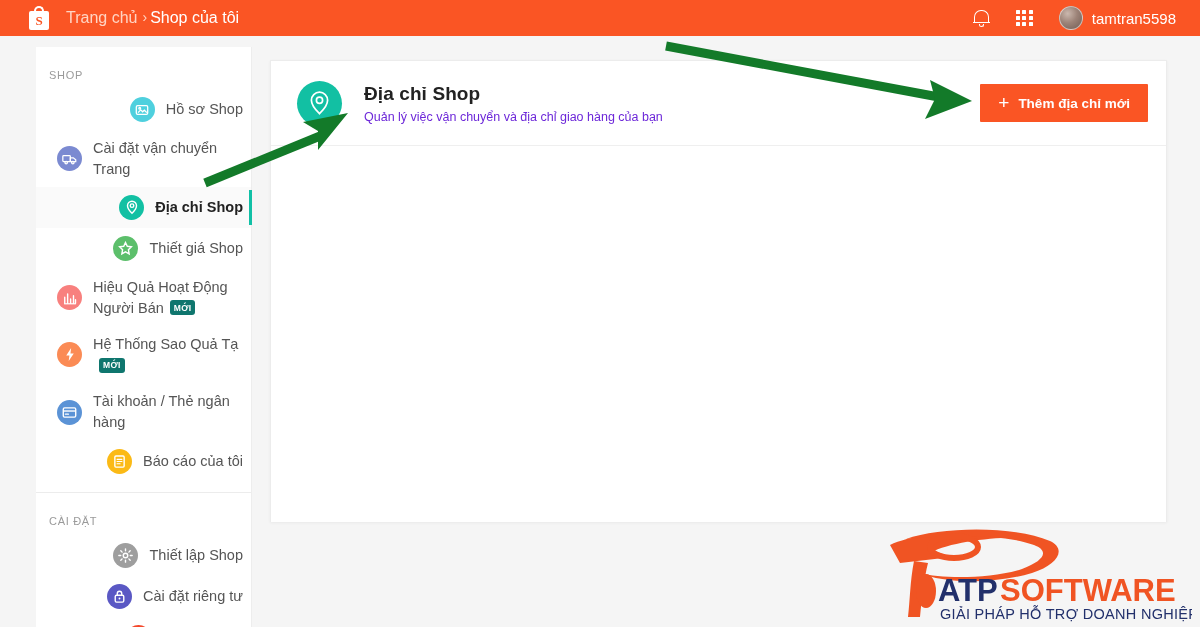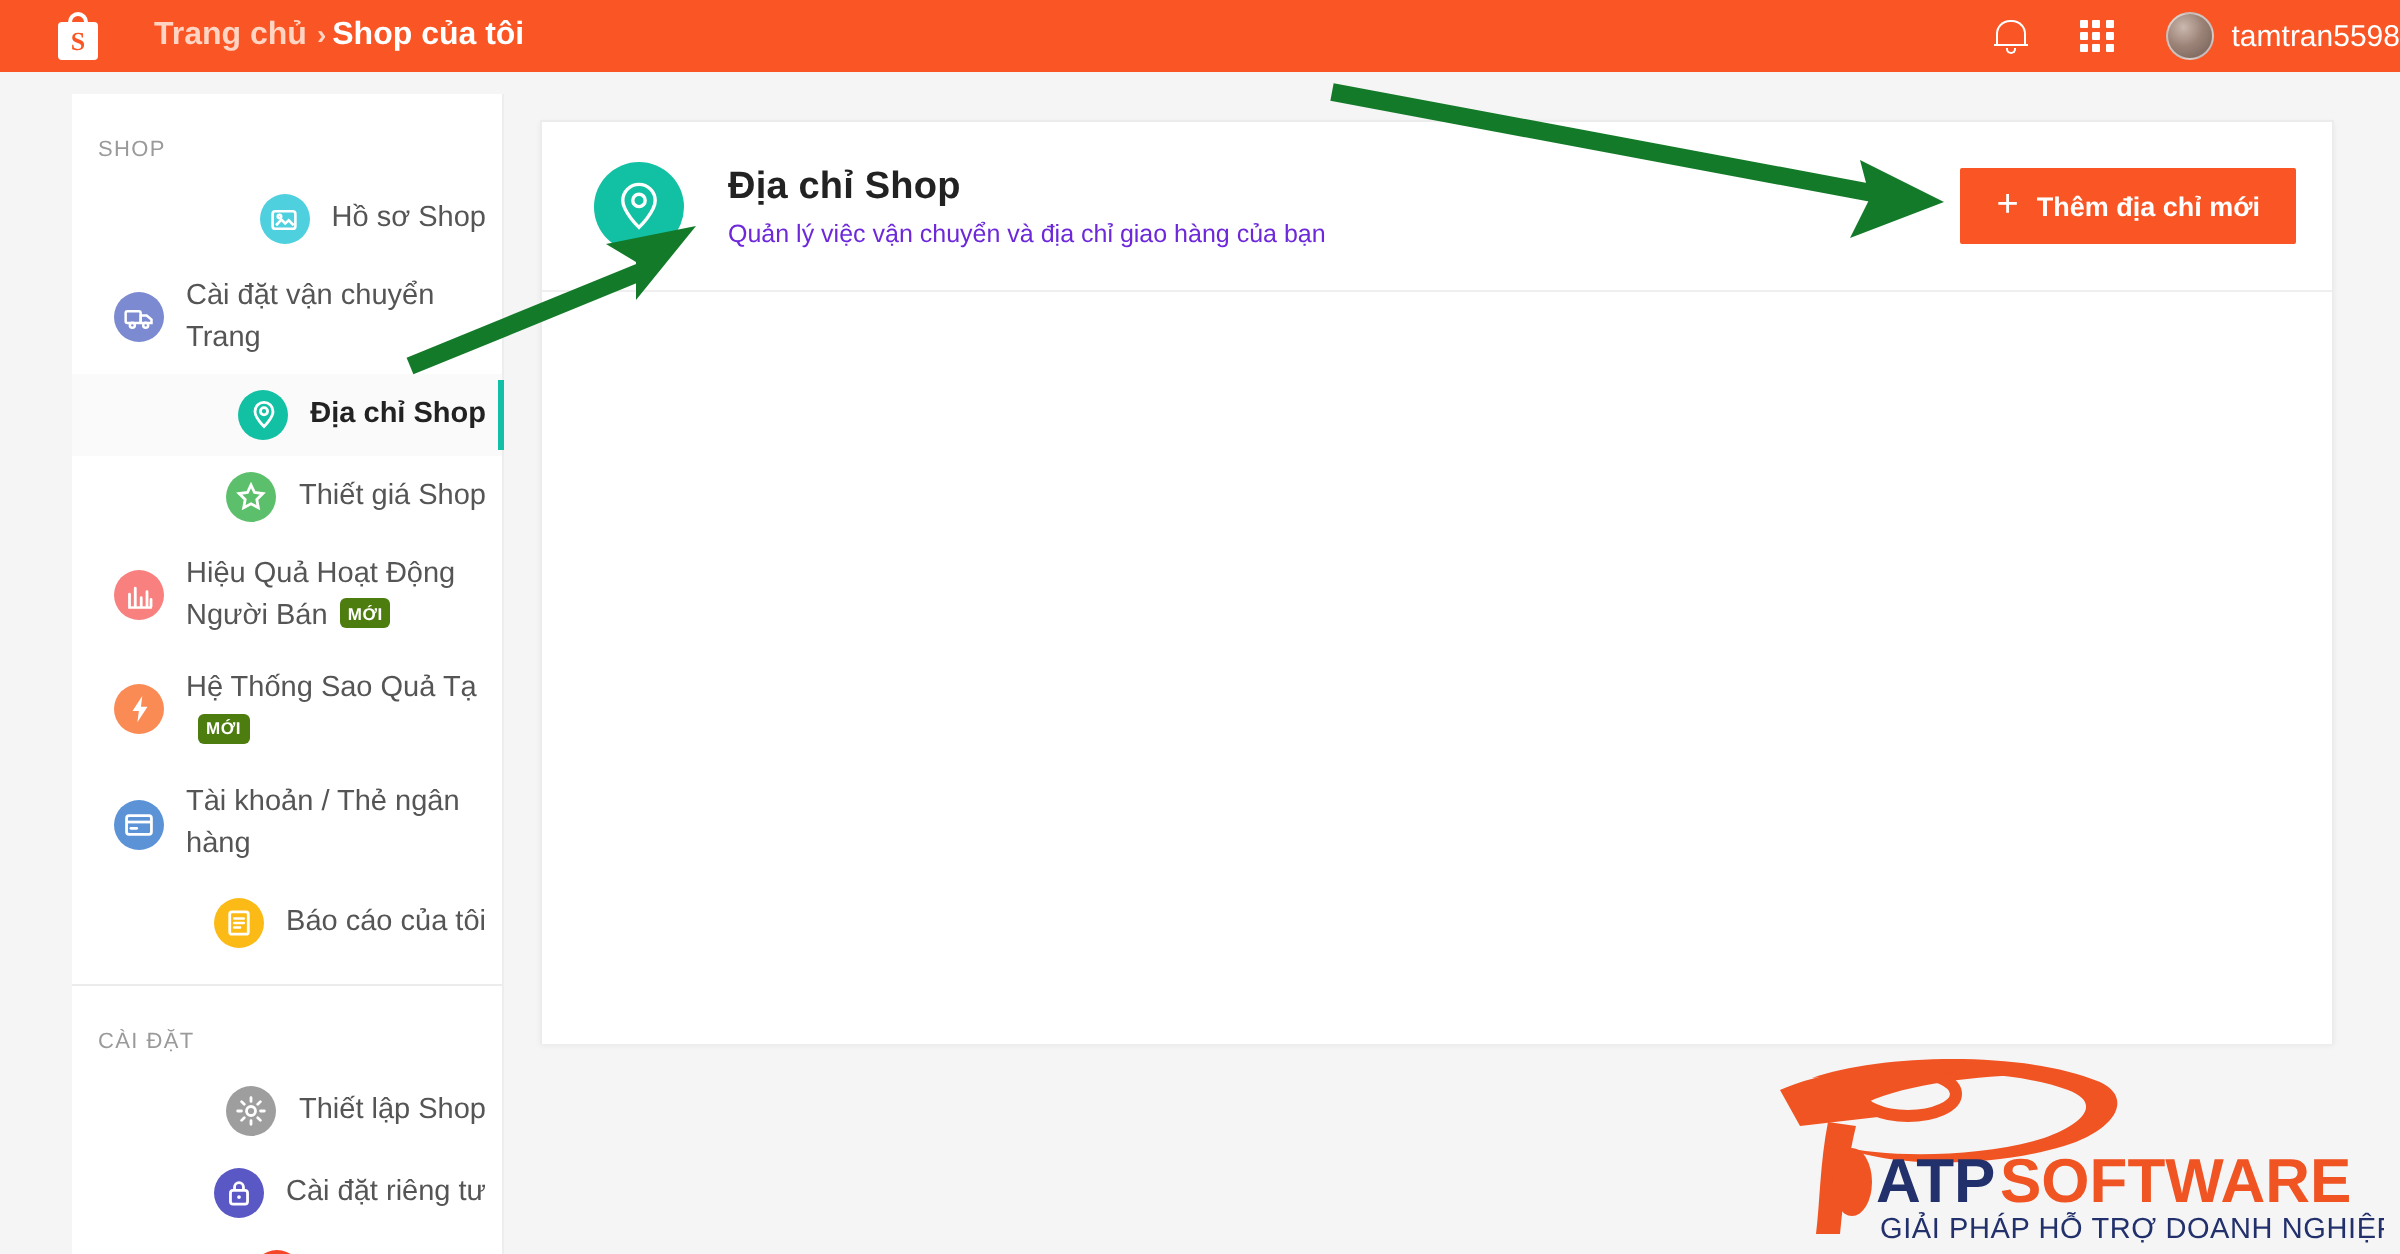--- a/index.html
+++ b/index.html
@@ -25,27 +25,27 @@
   }
   .logo-bag .body {
     position: absolute; left: 1px; top: 5px; width: 20px; height: 19px;
     background: #fff; border-radius: 2px;
     display: flex; align-items: center; justify-content: center;
   }
   .logo-bag .body span {
     color: #fa5524; font-size: 13px; font-weight: bold;
     font-family: "Liberation Serif", serif; line-height: 1;
   }
-  .breadcrumb { margin-left: 27px; display: flex; align-items: flex-start; font-weight: bold; }
+  .breadcrumb { margin-left: 16px; display: flex; align-items: flex-start; }
   .bc-home { color: #ffd4c3; font-size: 16px; }
   .bc-sep { color: #ffd4c3; font-size: 14px; margin: 0 3px 0 5px; }
   .bc-current { color: #ffffff; font-size: 16px; }
 
   .topbar-right {
-    margin-left: auto; display: flex; align-items: center; gap: 26px;
+    margin-left: auto; display: flex; align-items: center; padding-right: 24px; gap: 26px;
   }
   .bell { width: 17px; height: 19px; position: relative; }
   .bell .dome {
     position: absolute; left: 1px; top: 1px; width: 15px; height: 13px;
     border: 1.6px solid #fff; border-bottom: none; border-radius: 7px 7px 0 0;
   }
   .bell .base {
     position: absolute; left: 0px; top: 13px; width: 17px; height: 1.6px; background: #fff;
   }
   .bell .clap {
@@ -88,21 +88,21 @@
     width: 25px; height: 25px; border-radius: 50%; flex: 0 0 25px;
     display: flex; align-items: center; justify-content: center; color: #fff;
   }
   .nav-icon svg { display: block; }
   .nav-label {
     font-size: 14.5px; color: #555555; line-height: 1.42; max-width: 150px;
   }
   .nav-item.active .nav-label { color: #222222; font-weight: bold; }
   .badge-new {
     display: inline-block; vertical-align: middle; margin-left: 6px;
-    background: #4d7c0f; color: #fff; font-size: 8.5px; font-weight: bold;
+    background: #0f766e; color: #fff; font-size: 8.5px; font-weight: bold;
     padding: 1.5px 4px 1.5px 4px; border-radius: 3px; letter-spacing: .3px;
     position: relative; top: -1px;
   }
 
   
   .card {
     position: absolute; left: 270px; top: 60px; width: 897px; height: 462px;
     background: #ffffff; border: 1px solid #ececec;
     box-shadow: 0 1px 3px rgba(0,0,0,.05);
   }

